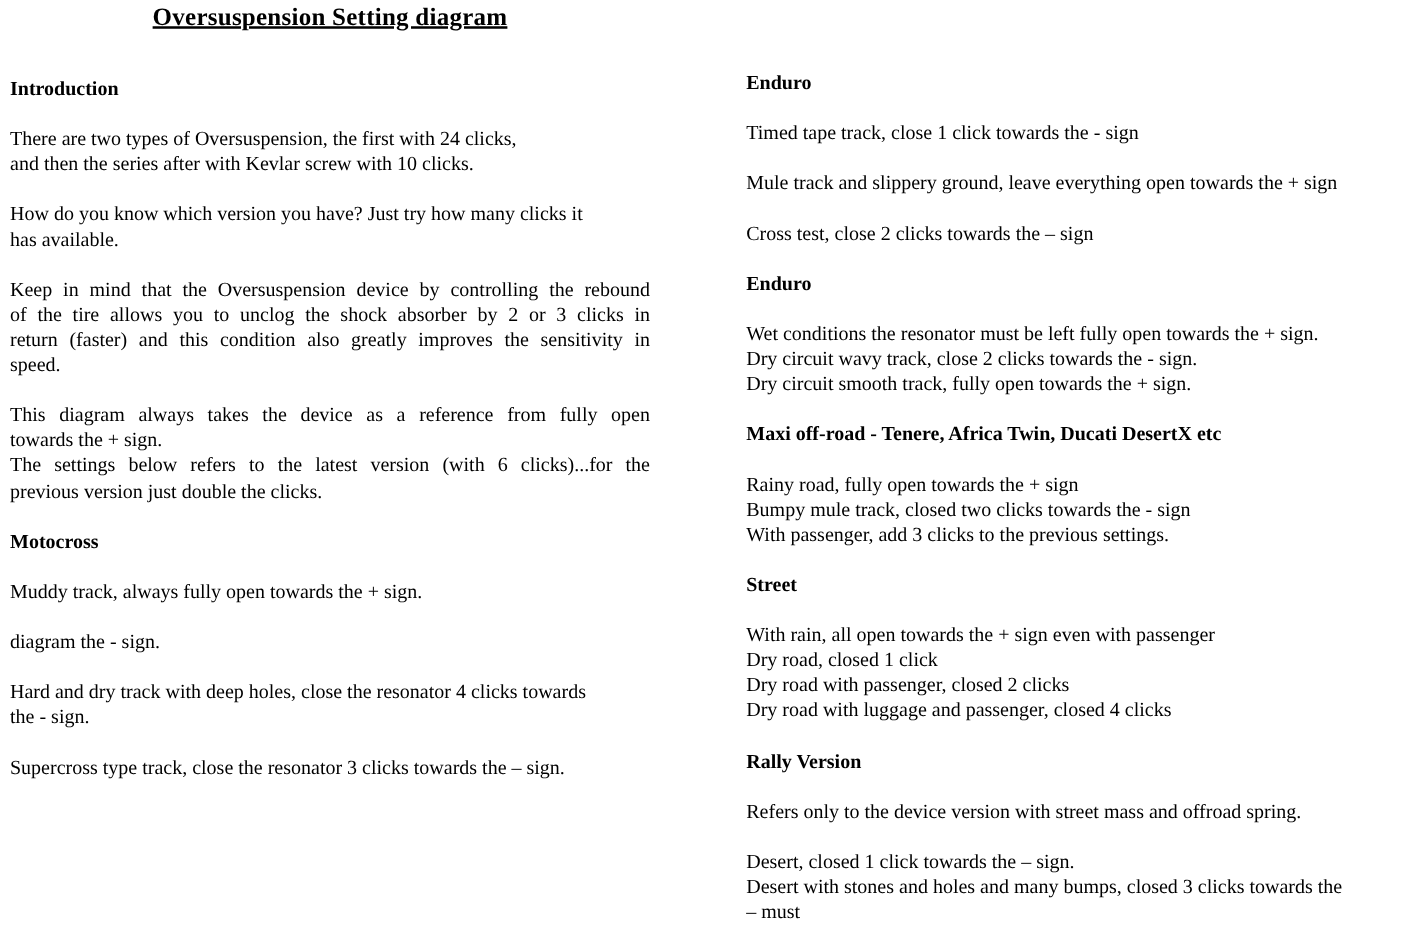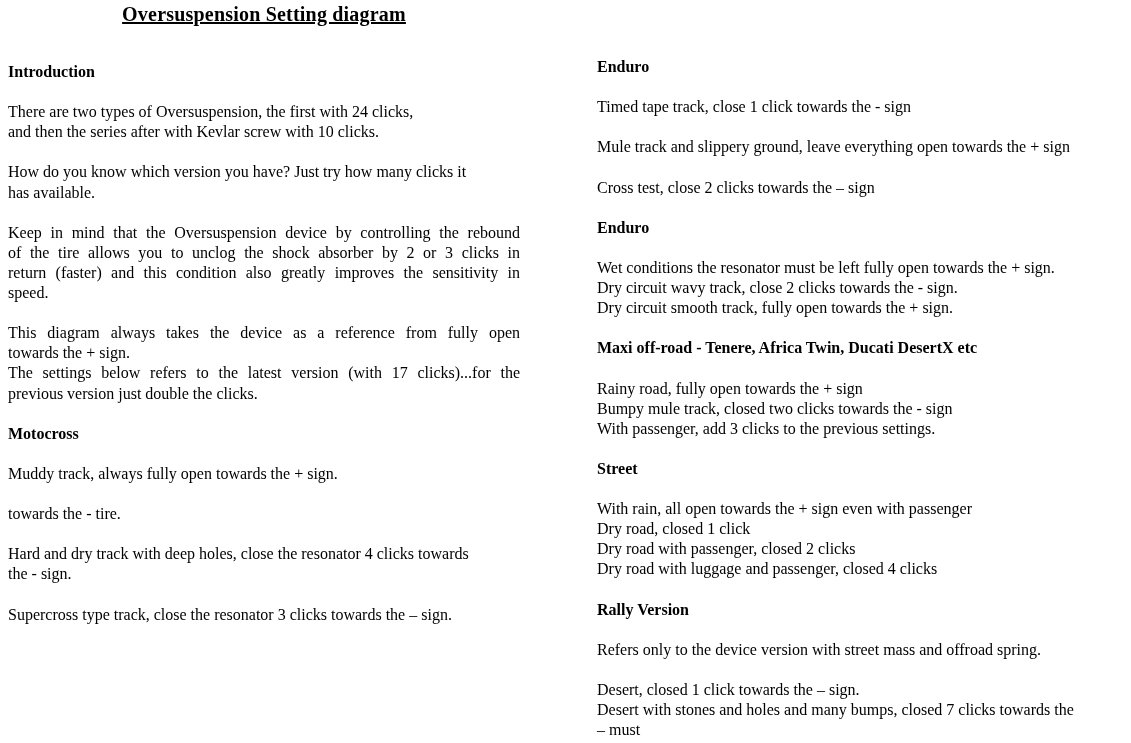--- a/index.html
+++ b/index.html
@@ -61,29 +61,29 @@
       </div>
       <div class="para">
         <div class="jline">Keep in mind that the Oversuspension device by controlling the rebound</div>
         <div class="jline">of the tire allows you to unclog the shock absorber by 2 or 3 clicks in</div>
         <div class="jline">return (faster) and this condition also greatly improves the sensitivity in</div>
         <div class="line">speed.</div>
       </div>
       <div class="para">
         <div class="jline">This diagram always takes the device as a reference from fully open</div>
         <div class="line">towards the + sign.</div>
-        <div class="jline">The settings below refers to the latest version (with 17 clicks)...for the</div>
+        <div class="jline">The settings below refers to the latest version (with 6 clicks)...for the</div>
         <div class="line">previous version just double the clicks.</div>
       </div>
       <div class="heading">Motocross</div>
       <div class="para">
         <div class="line">Muddy track, always fully open towards the + sign.</div>
       </div>
       <div class="para">
-        <div class="line">towards the - tire.</div>
+        <div class="line">diagram the - sign.</div>
       </div>
       <div class="para">
         <div class="line">Hard and dry track with deep holes, close the resonator 4 clicks towards</div>
         <div class="line">the - sign.</div>
       </div>
       <div class="para">
         <div class="line">Supercross type track, close the resonator 3 clicks towards the – sign.</div>
       </div>
     </div>
   <div class="col col-right" id="col-right">
@@ -115,17 +115,17 @@
         <div class="line">Dry road, closed 1 click</div>
         <div class="line">Dry road with passenger, closed 2 clicks</div>
         <div class="line">Dry road with luggage and passenger, closed 4 clicks</div>
       </div>
       <div class="heading">Rally Version</div>
       <div class="para">
         <div class="line">Refers only to the device version with street mass and offroad spring.</div>
       </div>
       <div class="para">
         <div class="line">Desert, closed 1 click towards the – sign.</div>
-        <div class="line">Desert with stones and holes and many bumps, closed 7 clicks towards the</div>
+        <div class="line">Desert with stones and holes and many bumps, closed 3 clicks towards the</div>
         <div class="line">–  must</div>
       </div>
     </div>
 </div>
 
 </body></html>

